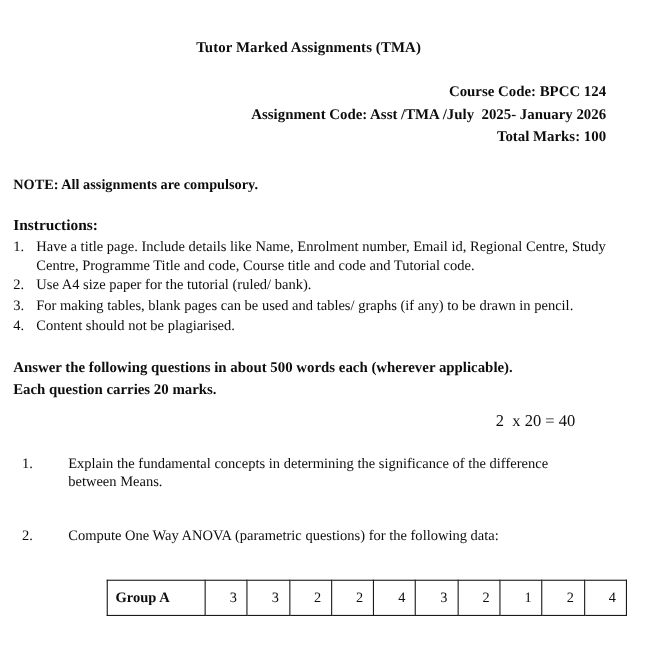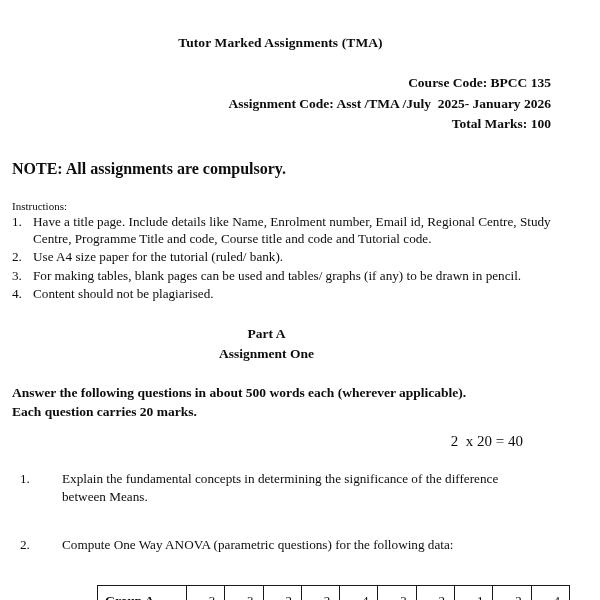--- a/index.html
+++ b/index.html
@@ -40,29 +40,29 @@
     margin-top: 22px;
     line-height: 1.52;
   }
   .header-block div {
     white-space: pre;
   }
 
   
   .note {
     font-weight: bold;
-    font-size: 16px;
+    font-size: 13px;
     margin-top: 25px;
     padding-left: 2px;
   }
 
   
   .instructions-title {
-    font-weight: normal;
-    font-size: 11px;
+    font-weight: bold;
+    font-size: 14px;
     margin-top: 22px;
     padding-left: 2px;
   }
   ol.instructions {
     list-style: none;
     margin: 1px 0 0 0;
     padding: 0 0 0 2px;
     font-size: 13.2px;
     line-height: 1.34;
   }
@@ -158,21 +158,21 @@
   }
 </style>
 </head>
 <body>
 
 <div class="page">
 
   <div class="doc-title">Tutor Marked Assignments (TMA)</div>
 
   <div class="header-block">
-    <div>Course Code: BPCC 135</div>
+    <div>Course Code: BPCC 124</div>
     <div>Assignment Code: Asst /TMA /July  2025- January 2026</div>
     <div>Total Marks: 100</div>
   </div>
 
   <div class="note">NOTE: All assignments are compulsory.</div>
 
   <div class="instructions-title">Instructions:</div>
   <ol class="instructions">
     <li>
       <span class="num">1.</span>
@@ -185,24 +185,20 @@
     <li>
       <span class="num">3.</span>
       <span>For making tables, blank pages can be used and tables/ graphs (if any) to be drawn in pencil.</span>
     </li>
     <li>
       <span class="num">4.</span>
       <span>Content should not be plagiarised.</span>
     </li>
   </ol>
 
-  <div class="part-head">
-    <div>Part A</div>
-    <div>Assignment One</div>
-  </div>
 
   <div class="answer-block">
     <div>Answer the following questions in about 500 words each (wherever applicable).</div>
     <div>Each question carries 20 marks.</div>
   </div>
 
   <div class="marks-line">2  x 20 = 40</div>
 
   <div class="qlist">
     <div class="question">

